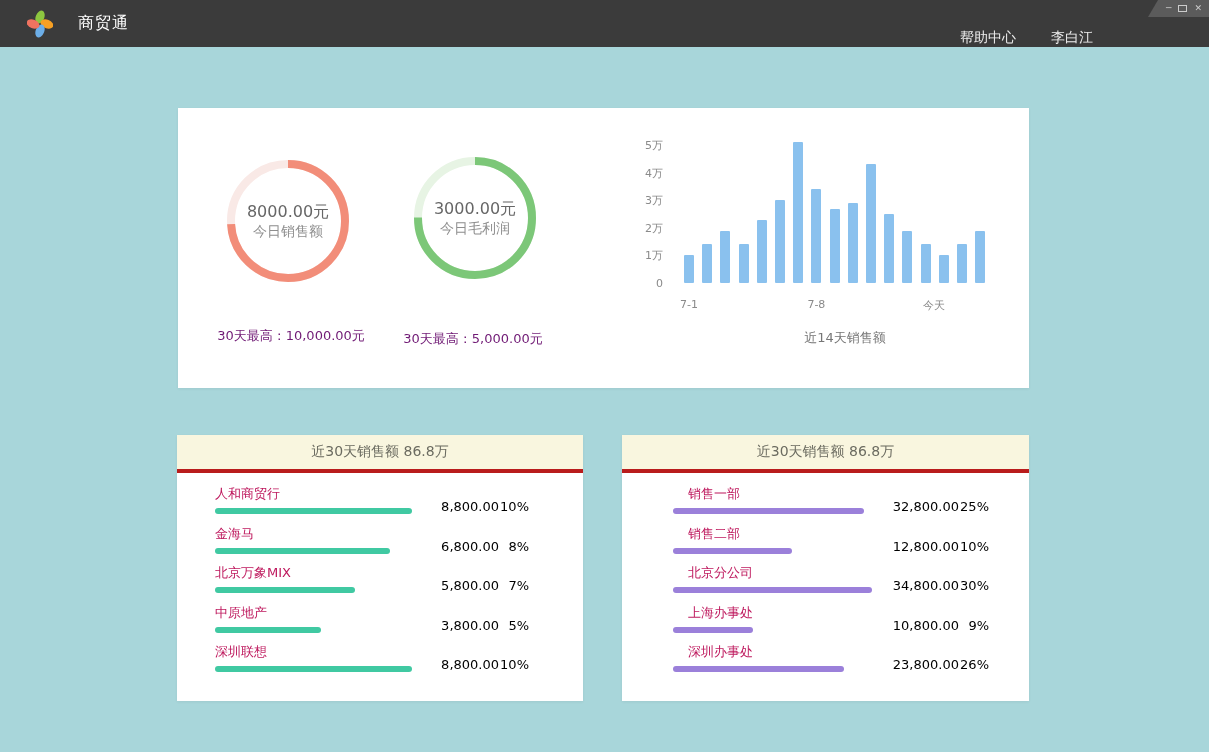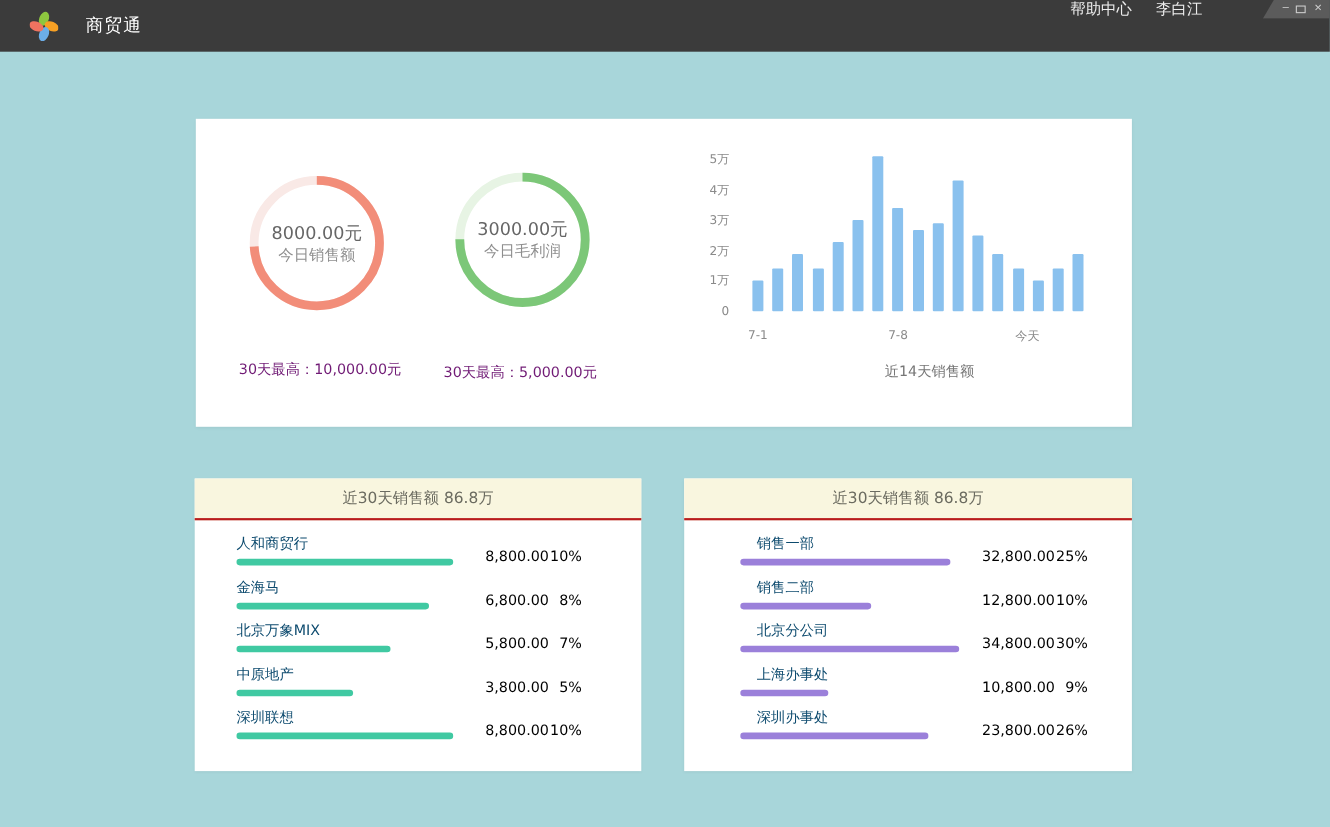--- a/index.html
+++ b/index.html
@@ -3,21 +3,21 @@
 <meta charset="utf-8">
 <style>
   * { margin:0; padding:0; box-sizing:border-box; }
   html,body { width:1209px; height:752px; }
   body { background:#a8d6da; font-family:"DejaVu Sans","Liberation Sans",sans-serif; overflow:hidden; }
 
   
   .titlebar { position:relative; height:47px; background:#3b3b3b; display:flex; align-items:center; }
   .brand { display:flex; align-items:center; gap:25px; padding-left:27px; }
   .brand-title { color:#ffffff; font-size:16px; letter-spacing:1px; }
-  .titlebar-right { position:absolute; right:116px; top:0; height:47px; display:flex; align-items:flex-start; gap:22px; }
+  .titlebar-right { position:absolute; right:116px; top:0; height:47px; display:flex; align-items:flex-end; gap:35px; }
   .titlebar-link { color:#ededed; font-size:14px; cursor:pointer; }
   .win-controls { position:absolute; top:0; right:0; width:61px; height:17px; background:#5b5b5b;
                   clip-path:polygon(10px 0, 61px 0, 61px 17px, 0 17px);
                   display:flex; align-items:center; justify-content:flex-end; gap:7px; padding-right:7px; }
   .win-btn { color:#cccccc; font-size:9px; line-height:9px; cursor:pointer; display:inline-block; }
   .win-max { width:9px; height:7px; border:1px solid #cccccc; }
 
   
   .content { position:relative; height:705px; }
   .card { position:absolute; background:#ffffff; box-shadow:0 1px 3px rgba(0,0,0,0.06); }
@@ -39,27 +39,27 @@
   .footnote-1 { left:185px; top:222px; }
 
   
   .bars-area { position:absolute; left:506px; top:25px; width:318px; height:150px; }
   .vbar { position:absolute; bottom:0; width:10px; border-radius:1px; }
   .ytick { position:absolute; left:430px; width:55px; text-align:right; font-size:11px; color:#8a8a8a; transform:translateY(-50%); }
   .xtick { position:absolute; top:190px; font-size:11px; color:#8a8a8a; transform:translateX(-50%); white-space:nowrap; }
   .chart-title { position:absolute; left:567px; top:221px; width:200px; text-align:center; font-size:13px; color:#767676; }
 
   
-  .rank-header { height:38px; background:#f9f6df; border-bottom:2px solid #b91c1c;
+  .rank-header { height:38px; background:#f9f6df; border-bottom:4px solid #b91c1c;
                  display:flex; align-items:center; justify-content:center; font-size:14px; color:#6b6b60; }
   .rank-body { padding-top:3px; }
   .rank-card-0 .rank-body { padding-left:38px; padding-right:54px; }
   .rank-card-1 .rank-body { padding-left:51px; padding-right:40px; }
   .rank-row { height:39.4px; display:flex; justify-content:space-between; align-items:flex-end; }
-  .rank-label { font-size:13px; color:#0c4a6e; margin-bottom:5px; }
+  .rank-label { font-size:13px; color:#be185d; margin-bottom:5px; }
   .rank-card-1 .rank-label { margin-left:15px; }
   .rank-bar { height:6px; border-radius:3px; margin-bottom:1px; }
   .rank-right { display:flex; align-items:center; font-size:13px; color:#000000; padding-bottom:1px;margin-top:20px; }
   .rank-pct { width:30px; text-align:right; }
 </style>
 </head>
 <body>
 
 <div class="titlebar">
   <div class="brand">

